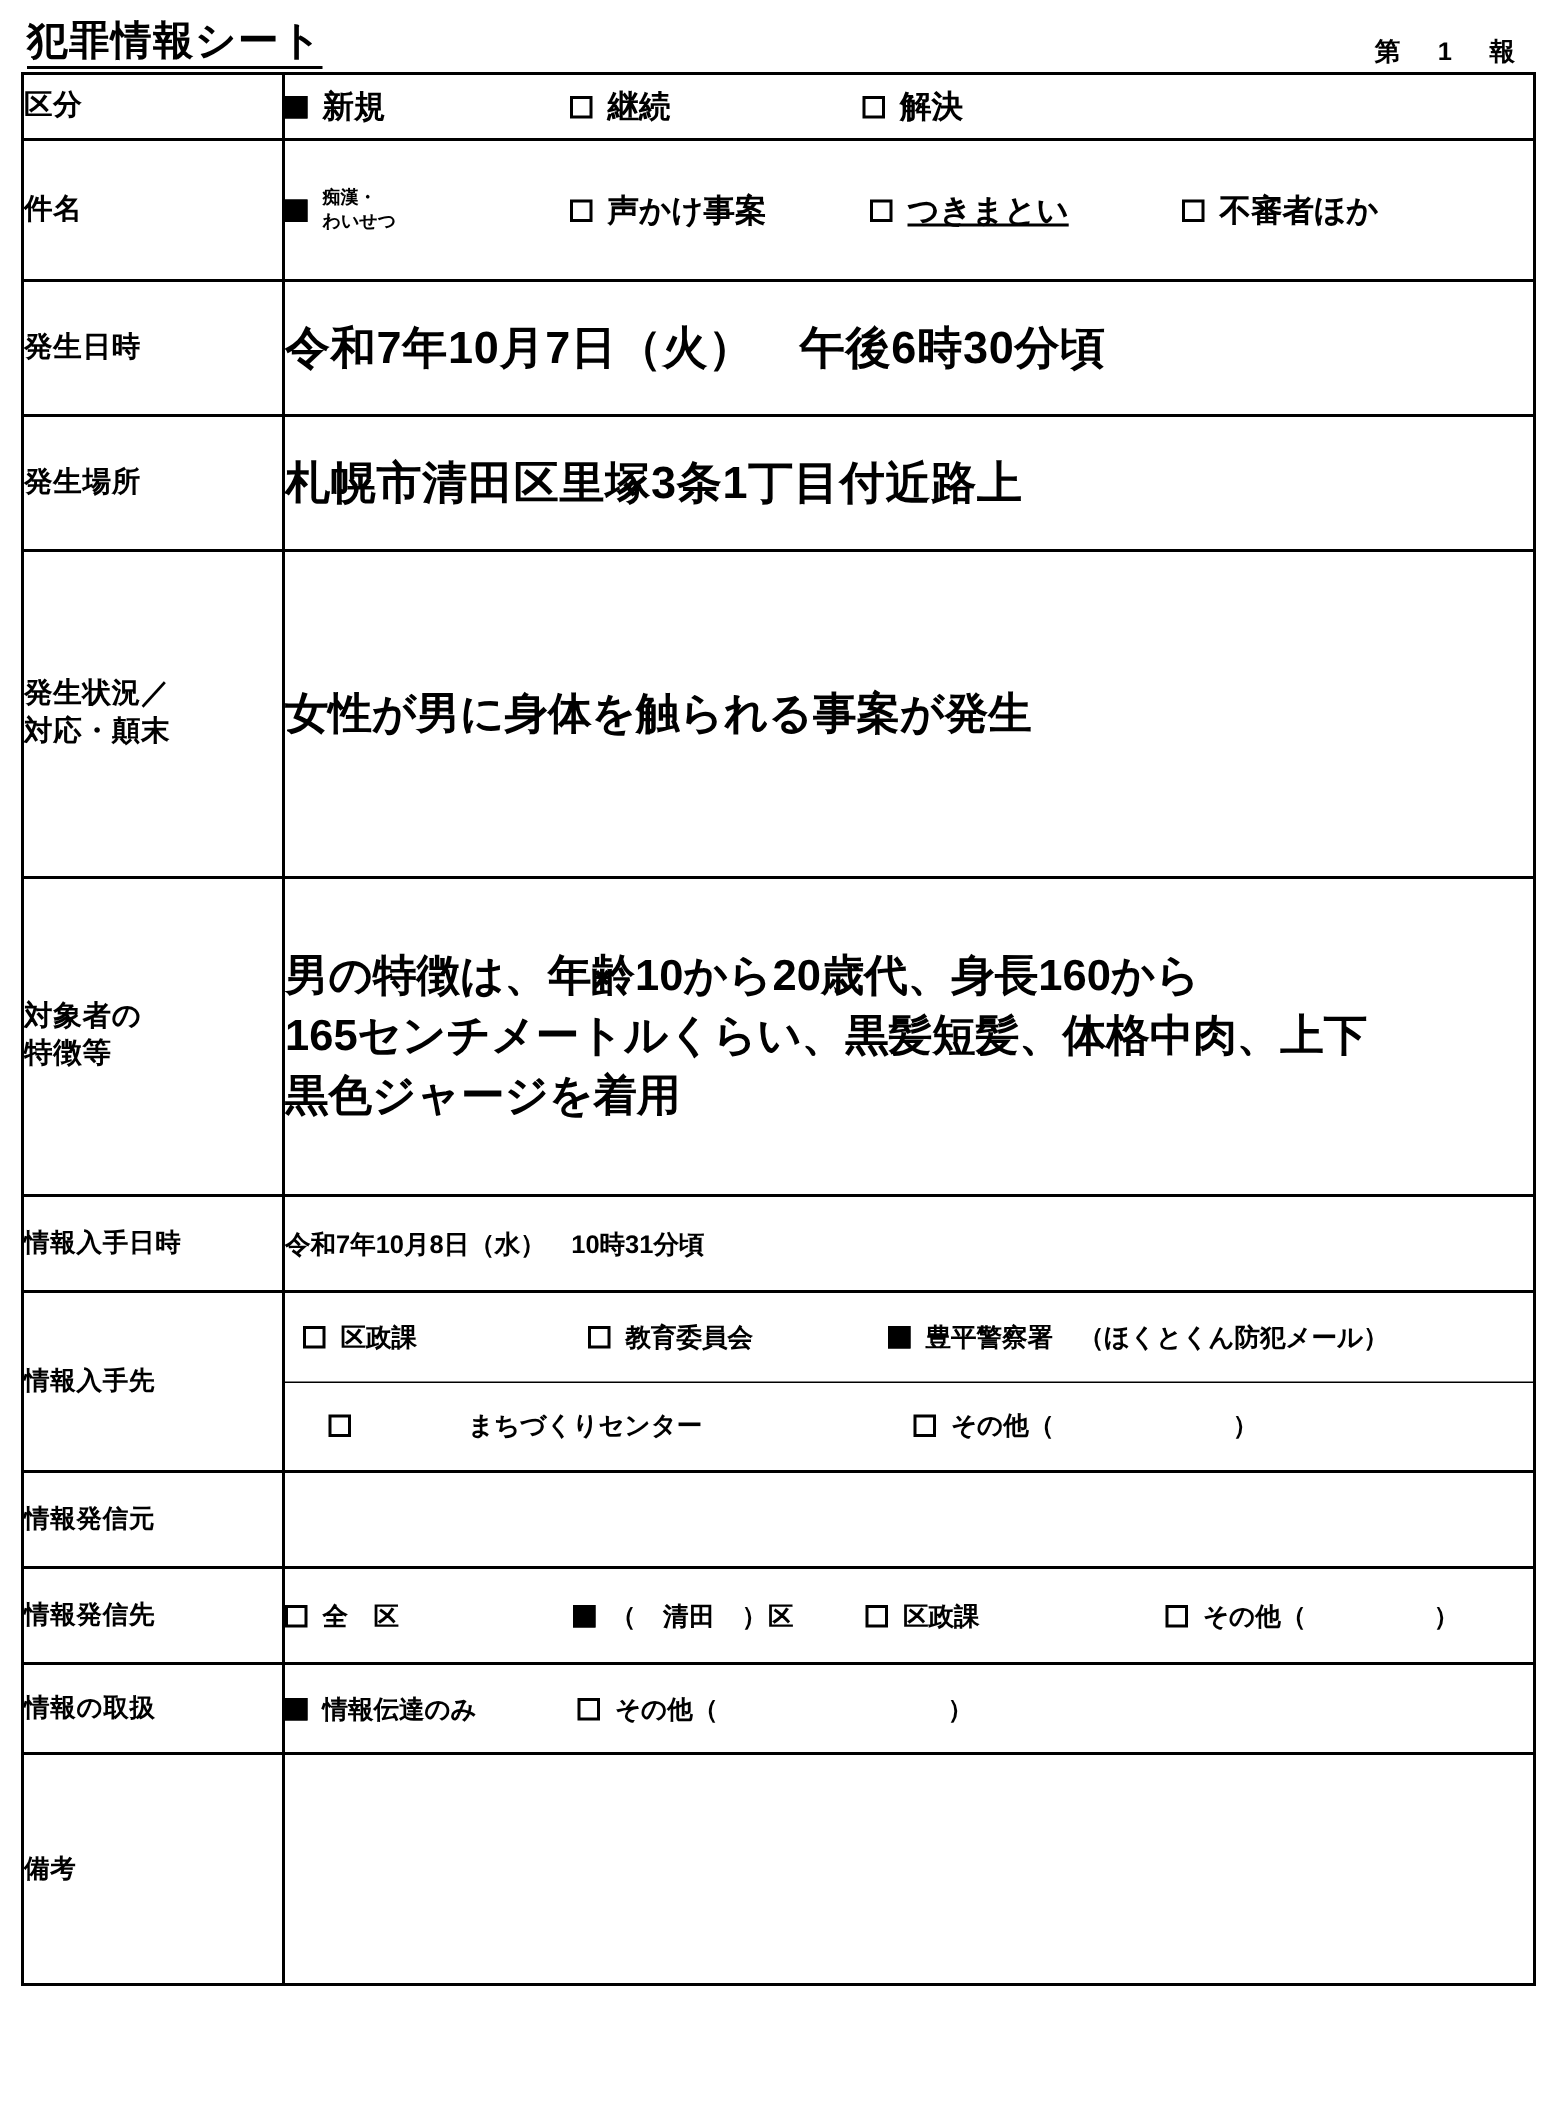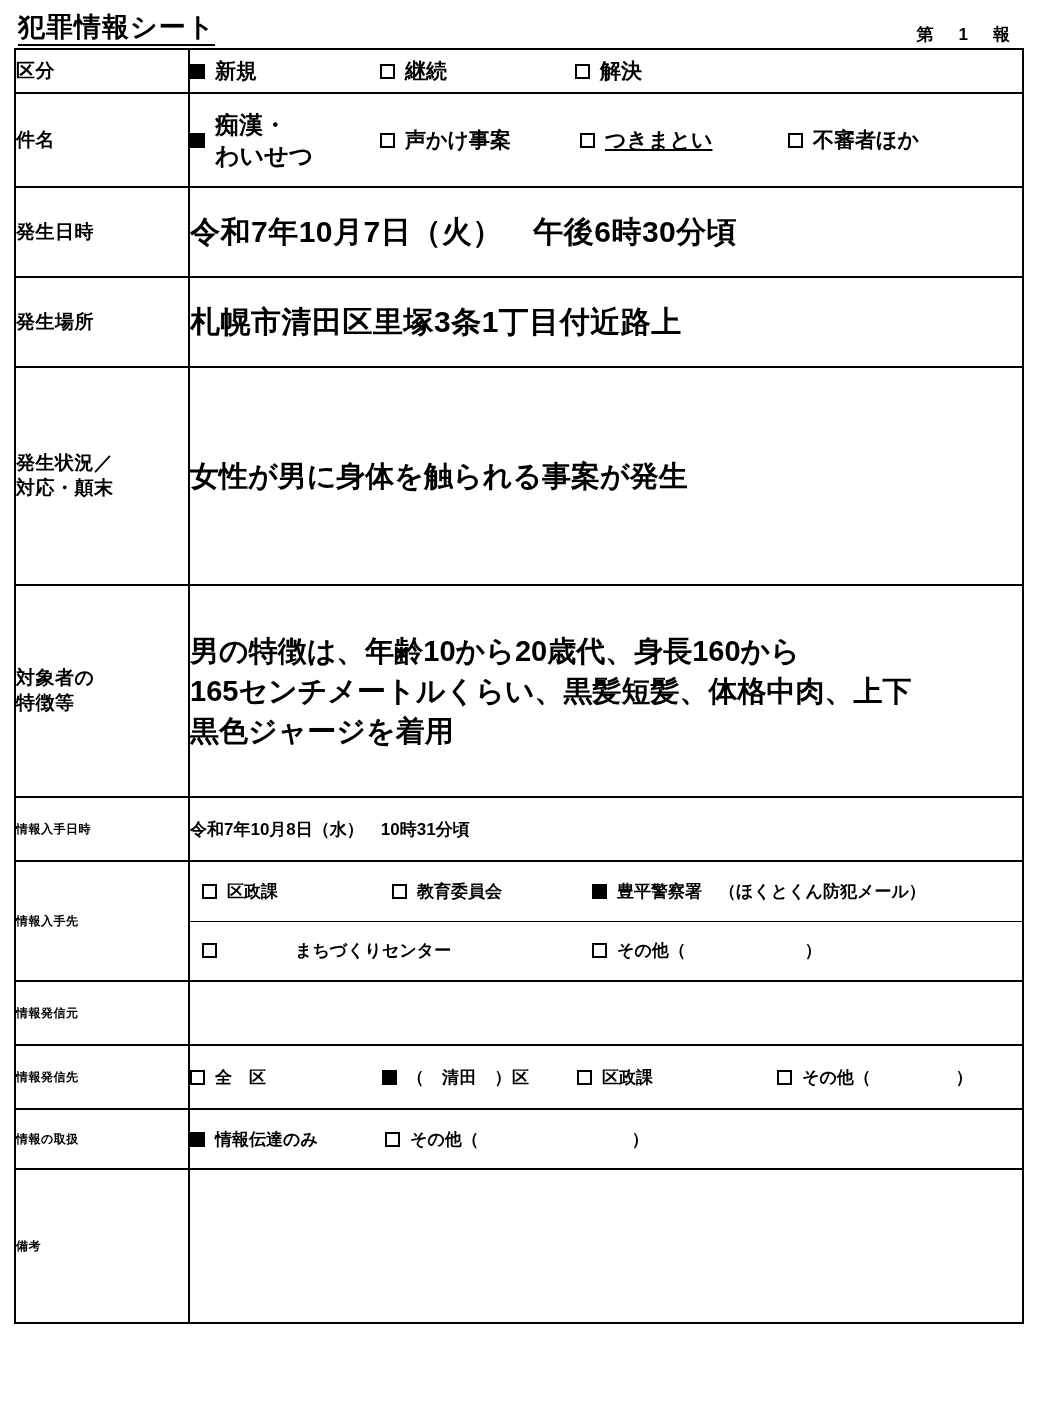--- a/index.html
+++ b/index.html
@@ -54,21 +54,21 @@
   td.label {
     width: 172px;
     text-align: left;
     padding-left: 10px;
     font-size: 19px;
     font-weight: bold;
     letter-spacing: 0.5px;
     line-height: 1.25;
   }
   td.label.small {
-    font-size: 12px;
+    font-size: 17px;
     font-family: Liberation Serif, serif;
   }
   td.value {
     padding: 6px 10px;
     font-size: 19px;
   }
   .row-kubun td { height: 42px; margin-left: 41px; }
   .row-kenmei td { height: 92px; }
   .row-nichiji td { height: 88px; }
   .row-basho td { height: 88px; }
@@ -173,21 +173,21 @@
         </div>
       </td>
     </tr>
 
     <tr class="row-kenmei">
       <td class="label">件名</td>
       <td class="value">
         <div class="opts">
           <div class="opt" style="width:190px; align-items:center;">
             <span class="box checked"></span>
-            <span class="two-line" style="font-size:24px;">
+            <span class="two-line" style="font-size:12px;">
               <span>痴漢・</span><br>
               <span>わいせつ</span>
             </span>
           </div>
           <div class="opt" style="width:200px;">
             <span class="box"></span>
             <span>声かけ事案</span>
           </div>
           <div class="opt" style="width:208px;text-decoration:underline;">
             <span class="box"></span>
@@ -262,21 +262,21 @@
             <div class="opt mid-text" style="width:200px;">
               <span class="box"></span>
               <span>教育委員会</span>
             </div>
             <div class="opt mid-text">
               <span class="box checked"></span>
               <span>豊平警察署　（ほくとくん防犯メール）</span>
             </div>
           </div>
           <div>
-            <div class="opt mid-text" style="width:390px;">
+            <div class="opt mid-text" style="width:390px;margin-left:17px;">
               <span class="box"></span>
               <span style="margin-left:68px;">まちづくりセンター</span>
             </div>
             <div class="opt mid-text">
               <span class="box"></span>
               <span>その他（　　　　　　　）</span>
             </div>
           </div>
         </div>
       </td>

